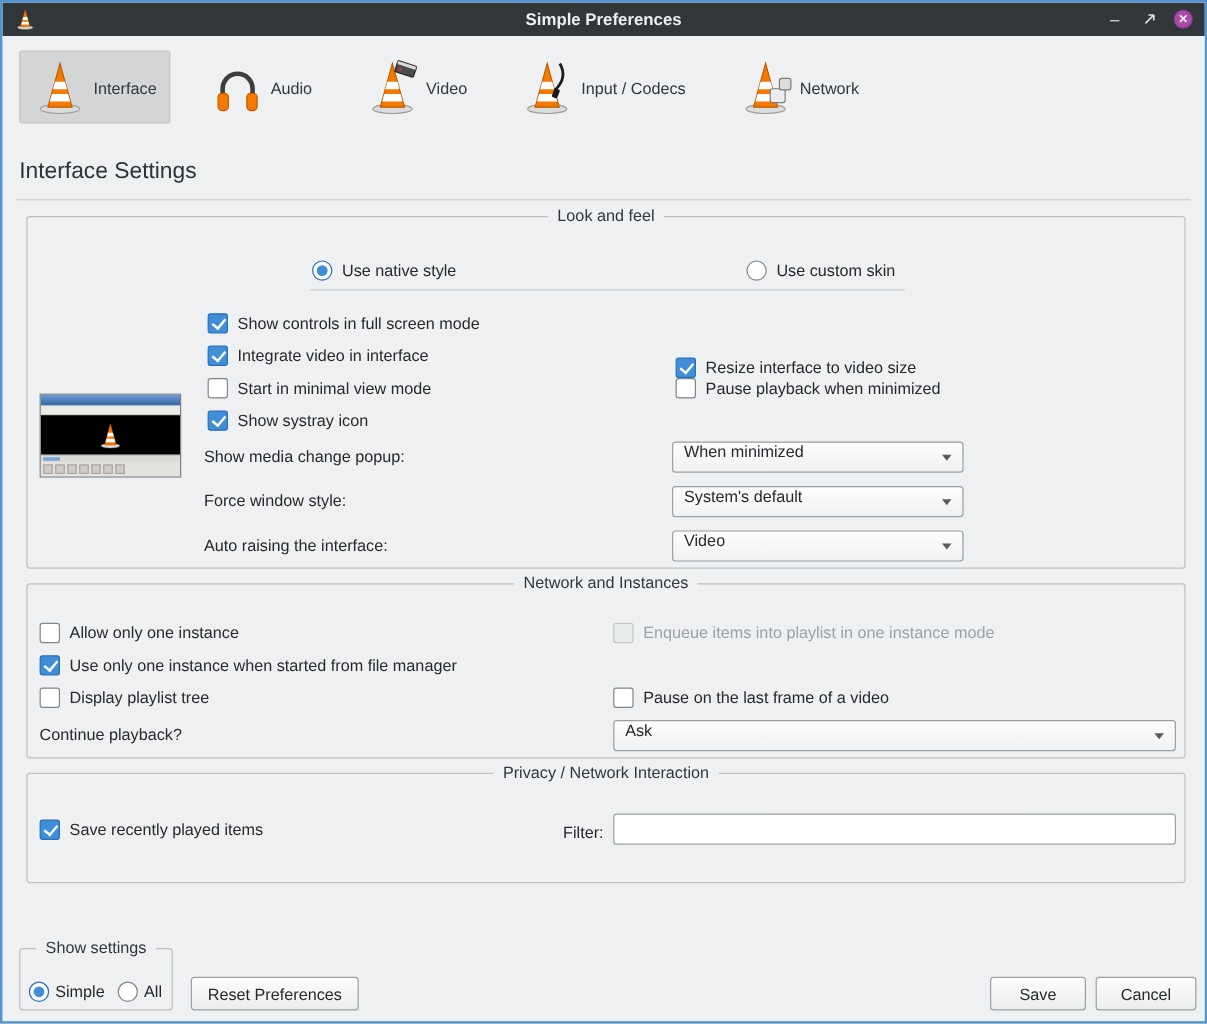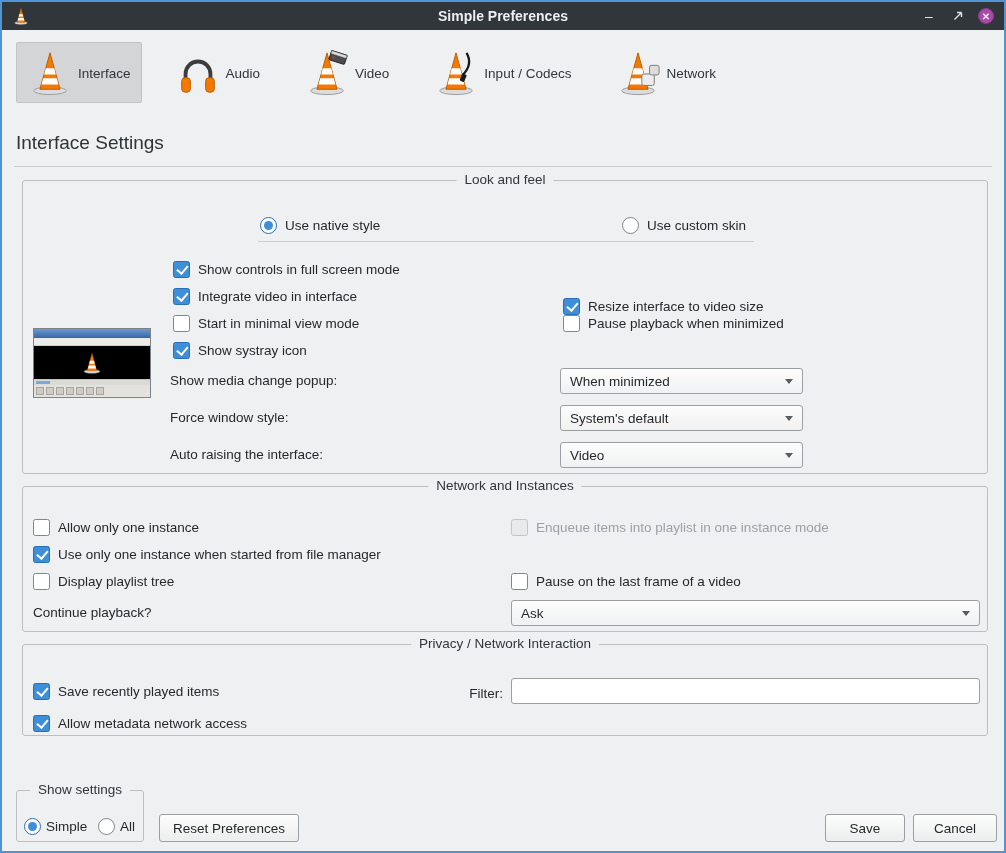--- a/index.html
+++ b/index.html
@@ -50,21 +50,21 @@
   .dot{position:relative;width:17px;height:17px;border:1px solid #7f868c;border-radius:50%;
     background:#fff;flex:0 0 auto}
   .dot.checked{border-color:#2a6db8}
   .dot.checked::after{content:"";position:absolute;left:3px;top:3px;width:9px;height:9px;
     border-radius:50%;background:var(--accent,#3e8ed8)}
   .rad.underlined .r-label{}
   .lf-sep{position:absolute;height:1px;background:#cdd0d2}
 
   
   .combo{position:absolute;height:26px;border:1px solid #9aa0a4;border-radius:3px;
-    background:linear-gradient(#fdfdfd,#f0f1f2);display:flex;align-items:center;padding:0 26px 0 9px}
+    background:linear-gradient(#fdfdfd,#f0f1f2);display:flex;align-items:flex-start;padding:0 26px 0 9px}
   .combo-value{font-size:13.5px;white-space:nowrap;overflow:hidden}
   .chev{position:absolute;right:9px;top:10px;width:0;height:0;border-left:4.5px solid transparent;
     border-right:4.5px solid transparent;border-top:5.5px solid #565c61}
   .row-label{position:absolute;font-size:13.5px;white-space:nowrap}
   .text-input{position:absolute;height:26px;border:1px solid #9aa0a4;border-radius:3px;background:#fff;
     padding:0 8px;font:13.5px "Liberation Sans",sans-serif;color:#26292c;outline:none}
   .btn{position:absolute;height:28px;border:1px solid #9aa0a4;border-radius:3px;
     background:linear-gradient(#fdfdfd,#eceded);font-size:13.5px;color:#26292c;
     display:flex;align-items:center;justify-content:center;cursor:default;white-space:nowrap}
 
@@ -277,24 +277,20 @@
     <span class="group-title">Privacy / Network Interaction</span>
 
     <label class="cb" style="left:10px;top:36px">
       <span class="box checked"></span>
       <span class="cb-label">Save recently played items</span>
     </label>
 
     <span class="row-label" style="left:416px;top:41px;width:64px;text-align:right">Filter:</span>
     <input class="text-input" style="left: 488px; top: 33px; width: 469px;" type="text" value="">
 
-    <label class="cb" style="left:10px;top:68px">
-      <span class="box checked"></span>
-      <span class="cb-label">Allow metadata network access</span>
-    </label>
   </div>
 
   <div class="group" style="left:14px;top:788px;width:128px;height:52px">
     <span class="group-title">Show settings</span>
     <label class="rad" style="left:7px;top:25px;gap:5px">
       <span class="dot checked"></span>
       <span class="r-label">Simple</span>
     </label>
     <label class="rad" style="left:81px;top:25px;gap:5px">
       <span class="dot"></span>

